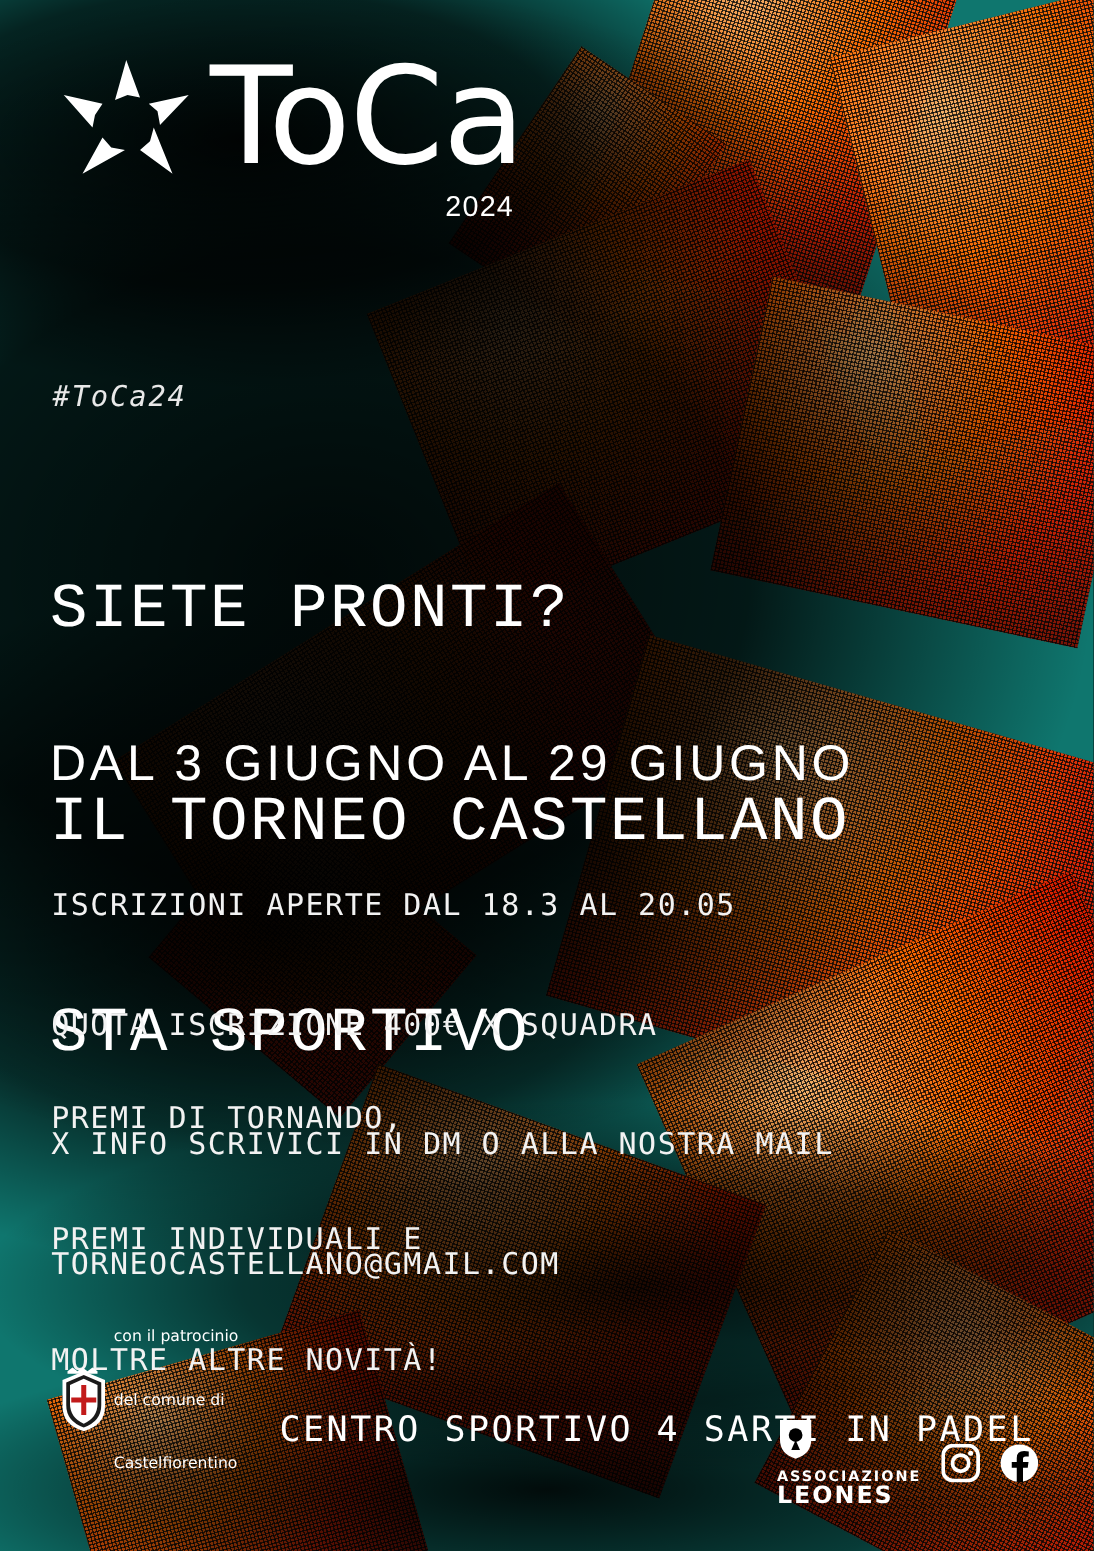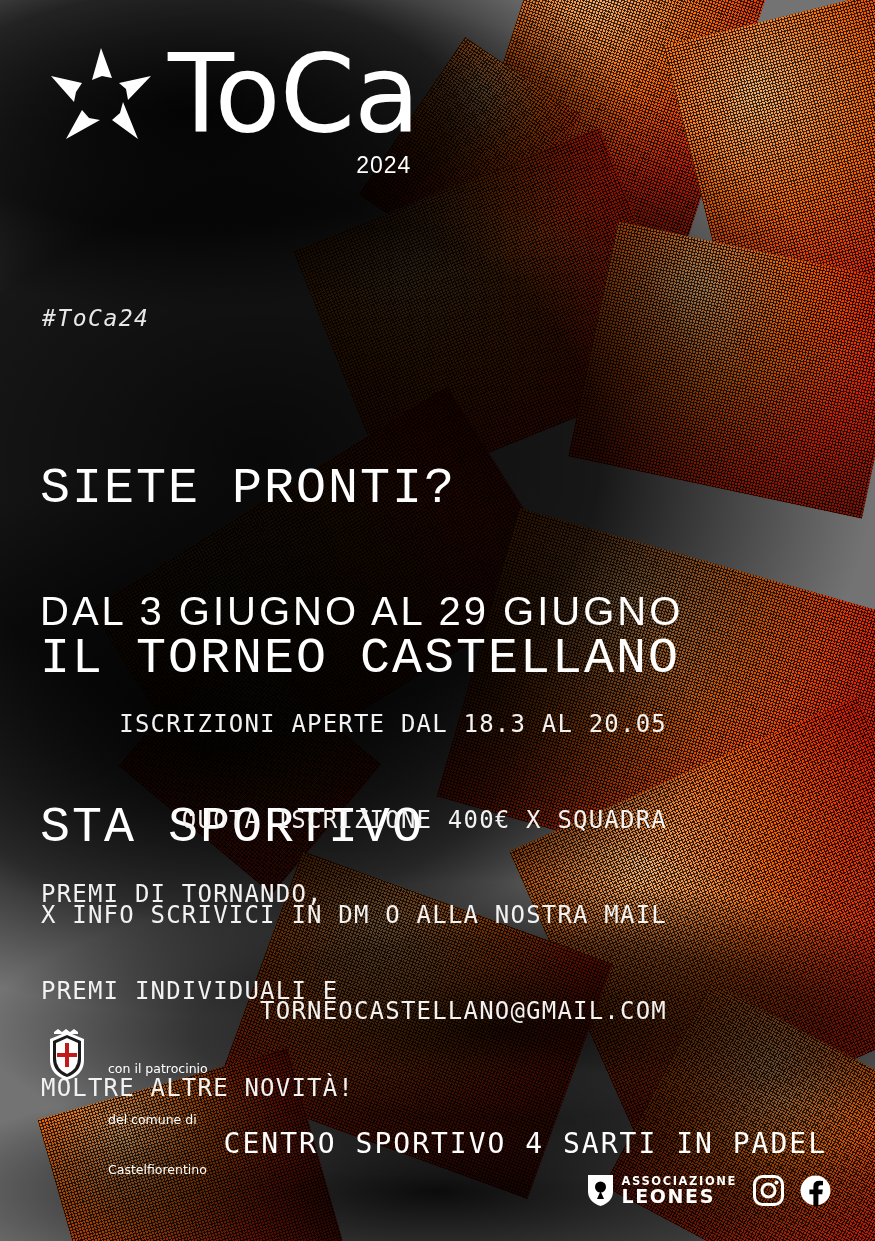--- a/index.html
+++ b/index.html
@@ -7,21 +7,21 @@
     padding: 0;
     background: #000;
   }
   body {
     font-family: "DejaVu Sans Mono", monospace;
   }
   .poster {
     position: relative;
     width: 875px;
     height: 1241px;
-    background: #737373;
+    background: #0f766e;
     overflow: hidden;
   }
 
   
   .bg-layer {
     position: absolute;
     inset: 0;
     overflow: hidden;
     z-index: 0;
   }
@@ -190,21 +190,21 @@
     position: absolute;
     left: 41px;
     top: 645px;
     font-family: "DejaVu Sans Mono", monospace;
     font-size: 24px;
     line-height: 1.33;
     letter-spacing: 1.2px;
     color: #f2f2f2;
     white-space: pre;
   }
-  .info-block .line { display: block; text-align: right; }
+  .info-block .line { display: block; }
 
   .prizes-block {
     position: absolute;
     left: 41px;
     top: 813px;
     font-family: "DejaVu Sans Mono", monospace;
     font-size: 24px;
     line-height: 1.35;
     letter-spacing: 1.2px;
     color: #f2f2f2;
@@ -233,22 +233,22 @@
     left: 0;
     right: 0;
     bottom: 28px;
     height: 70px;
   }
   .patronage {
     position: absolute;
     left: 46px;
     bottom: 0;
     display: flex;
-    align-items: flex-start;
-    gap: 20px;
+    align-items: center;
+    gap: 3px;
   }
   .crest {
     width: 42px;
     height: 56px;
     flex: none;
   }
   .patronage-text {
     font-family: "DejaVu Sans", sans-serif;
     font-size: 12.5px;
     line-height: 1.35;
@@ -260,22 +260,23 @@
   .sponsors {
     position: absolute;
     right: 44px;
     bottom: 6px;
     display: flex;
     align-items: center;
     gap: 16px;
   }
   .leones {
     display: flex;
-    align-items: flex-end;
+    align-items: flex-start;
     gap: 7px;
+    flex-direction: column;
   }
   .leones-mark {
     width: 29px;
     height: 34px;
     flex: none;
   }
   .leones-text {
     font-family: "DejaVu Sans", sans-serif;
     color: #fff;
     line-height: 1.05;

